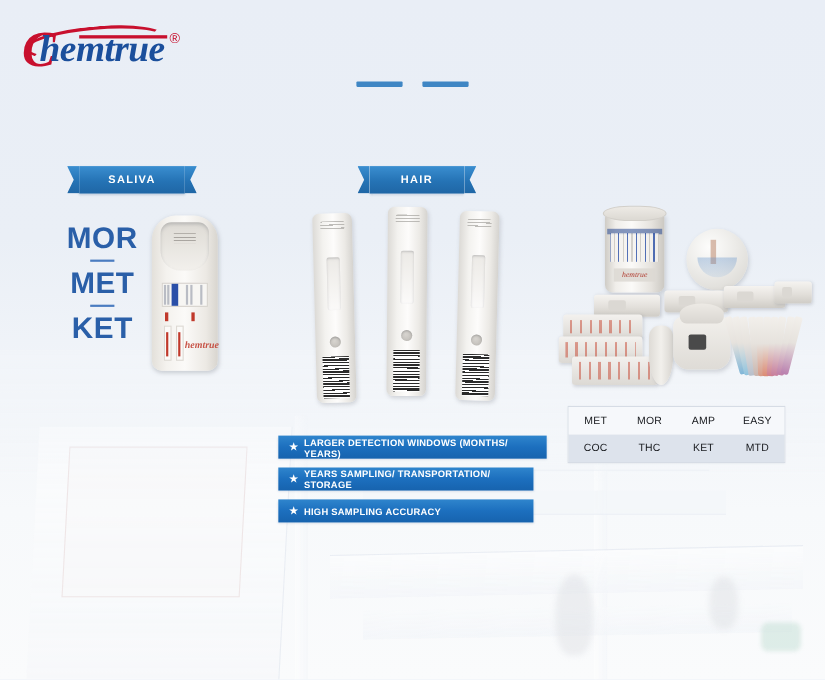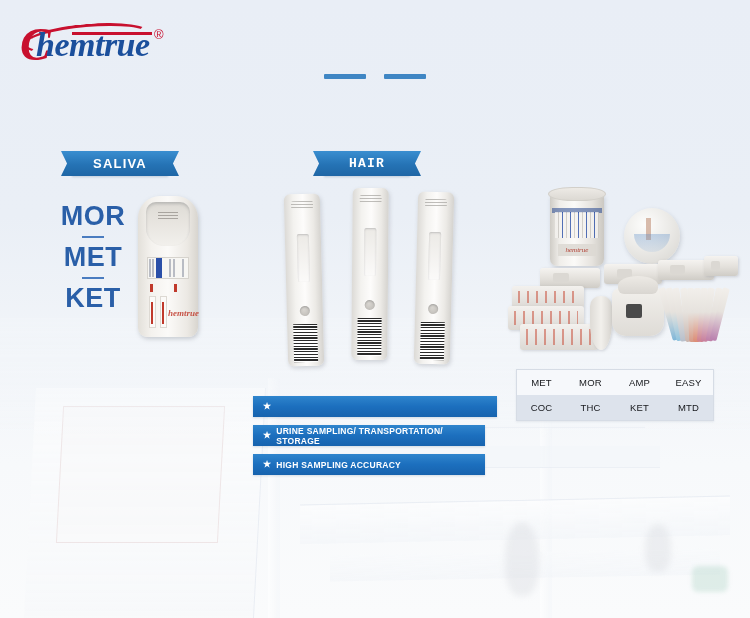--- a/index.html
+++ b/index.html
@@ -176,21 +176,21 @@
     white-space: nowrap;
     text-shadow: 1px 2px 0 rgba(190,205,222,0.75);
   }
 
   
   .ribbon {
     position: absolute;
     height: 25px;
     background: linear-gradient(to bottom, #3a8ed0 0%, #2573b5 55%, #1f66a5 100%);
     color: #ffffff;
-    font-size: 13px;
+    font-size: 10px;
     font-weight: bold;
     letter-spacing: 1.2px;
     display: flex;
     align-items: center;
     justify-content: center;
     box-shadow: 0 1px 2px rgba(80,110,150,0.28);
   }
   .ribbon:before, .ribbon:after {
     content: "";
     position: absolute;
@@ -200,21 +200,21 @@
   }
   .ribbon:before {
     left: -11px;
     clip-path: polygon(0 0, 100% 0, 100% 100%, 0 100%, 55% 50%);
   }
   .ribbon:after {
     right: -11px;
     clip-path: polygon(0 0, 100% 0, 45% 50%, 100% 100%, 0 100%);
   }
   #ribbon-saliva { left: 72px; top: 151px; width: 96px; }
-  #ribbon-hair   { left: 324px; top: 151px; width: 86px; font-family: Liberation Mono, monospace; }
+  #ribbon-hair   { left: 336px; top: 151px; width: 86px; }
   #ribbon-urine  { left: 570px; top: 151px; width: 92px; }
 
   
   .analytes {
     position: absolute;
     left: 52px; top: 203px;
     width: 82px;
     text-align: center;
   }
   .analyte {
@@ -610,24 +610,25 @@
       <div class="cas-ridge"></div>
       <div class="cas-window"></div>
       <div class="cas-hole"></div>
       <div class="cas-barcode"></div>
     </div>
   </div>
 
   <div class="bullets">
     <div class="bullet" id="bullet-1">
       <span class="star">★</span>
+      <span>LARGER DETECTION WINDOWS (MONTHS/ YEARS)</span>
     </div>
     <div class="bullet" id="bullet-2">
       <span class="star">★</span>
-      <span>URINE SAMPLING/ TRANSPORTATION/ STORAGE</span>
+      <span>YEARS SAMPLING/ TRANSPORTATION/ STORAGE</span>
     </div>
     <div class="bullet" id="bullet-3">
       <span class="star">★</span>
       <span>HIGH SAMPLING ACCURACY</span>
     </div>
   </div>
 
 
   <div class="urine-group">
     <div class="up cup">

